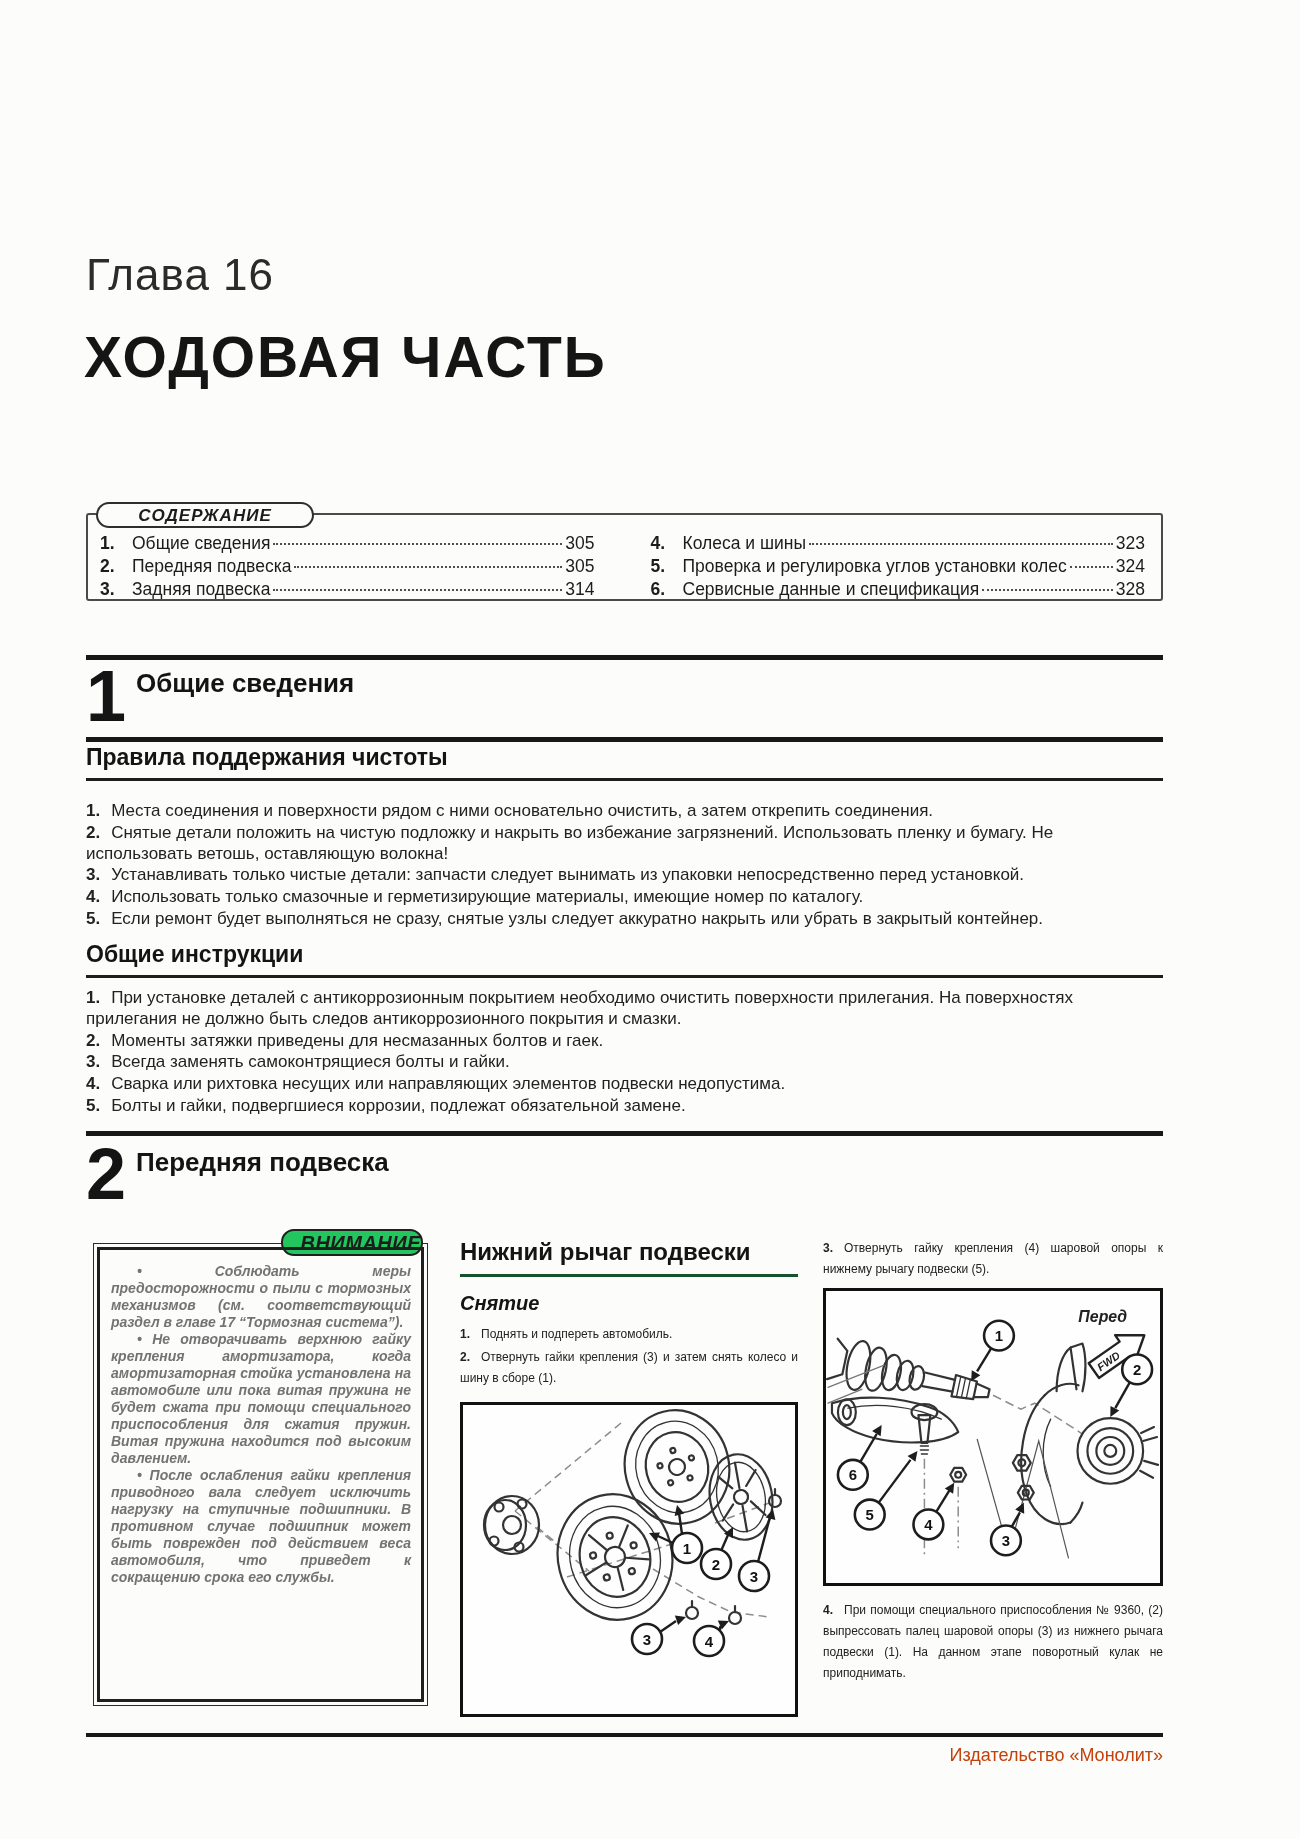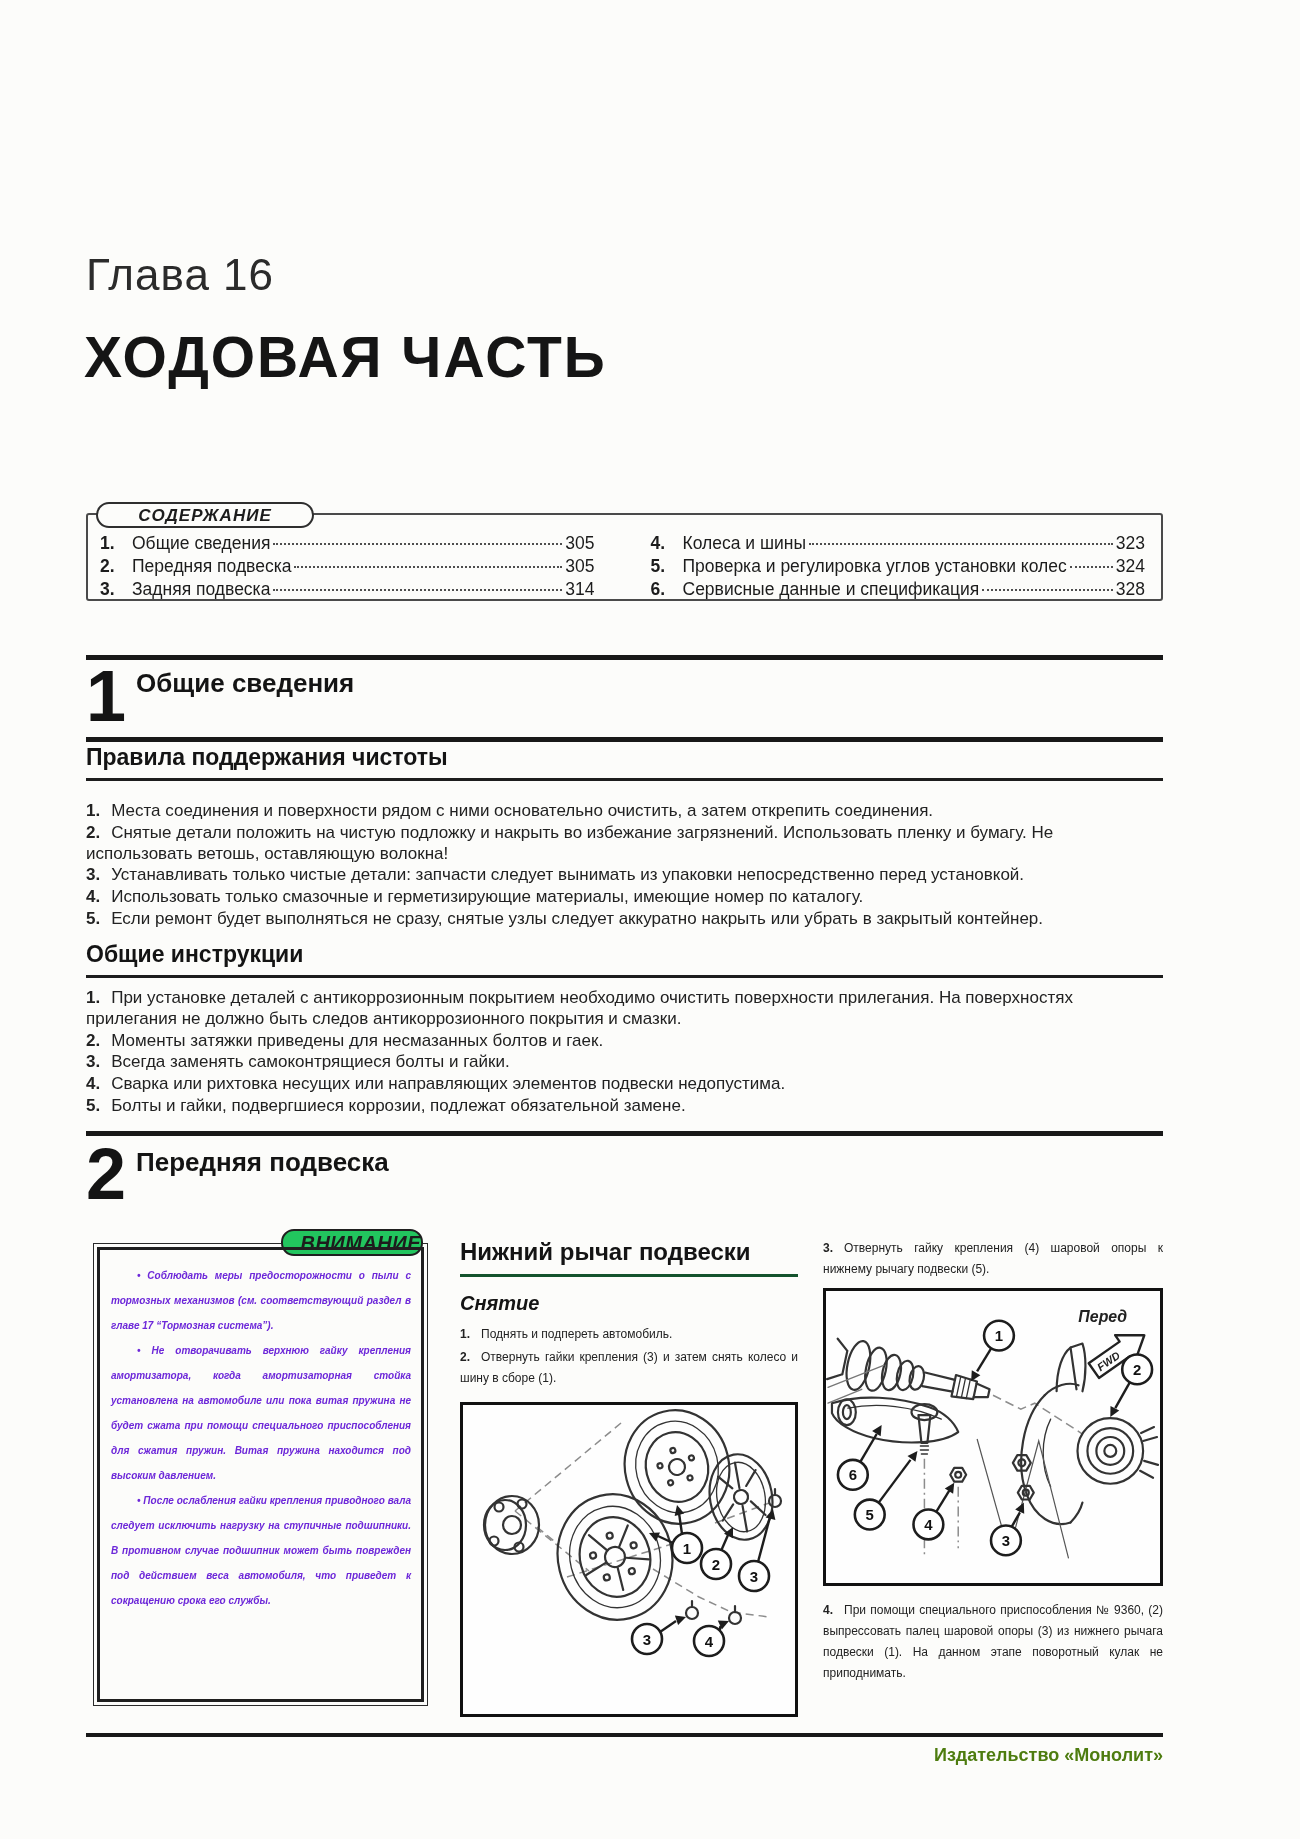--- a/index.html
+++ b/index.html
@@ -29,34 +29,34 @@
   .subhead{position:absolute;left:86px;width:1077px;font-size:23px;font-weight:bold;color:#141414;
     border-bottom:3px solid #1d1d1d;padding-bottom:7px;box-sizing:border-box;}
   .numlist{position:absolute;left:86px;width:1077px;font-size:17px;line-height:20.8px;color:#222;}
   .numlist p{margin:0 0 1px 0;}
   .numlist .n{font-weight:bold;padding-right:11px;}
   
   .warnbox{position:absolute;left:93px;top:1243px;width:335px;height:463px;border:1.5px solid #2a2a2a;box-sizing:border-box;background:#fcfcfa;}
   .warninner{position:absolute;left:3px;top:3px;right:3px;bottom:3px;border:3px solid #1f1f1f;padding:13px 10px 0 11px;box-sizing:border-box;}
   .warnlabel{position:absolute;right:4px;top:-15px;width:142px;height:27px;background:#22c55e;border:2.5px solid #1f1f1f;border-radius:13px;
     font-weight:bold;font-style:italic;font-size:20px;letter-spacing:0.5px;text-align:right;line-height:24px;box-sizing:border-box;}
-  .warninner p{margin:0;font-weight:bold;font-style:italic;font-size:10px;line-height:25px;text-align:justify;text-indent:26px;color:#6d28d9;}
+  .warninner p{margin:0;font-weight:bold;font-style:italic;font-size:14px;line-height:17px;text-align:justify;text-indent:26px;color:#737373;}
   .colmid{position:absolute;left:460px;top:1238px;width:338px;}
   .colright{position:absolute;left:823px;top:1238px;width:340px;}
   .armhead{font-size:24px;font-weight:bold;margin:0;padding-bottom:8px;border-bottom:3px solid #14532d;color:#141414;}
   .snyatie{font-size:20px;font-weight:bold;font-style:italic;margin:15px 0 9px 0;color:#141414;}
   .colsteps p, .colright p.step{margin:0 0 2px 0;font-size:12px;line-height:21px;text-align:justify;color:#222;}
   .colsteps .n, .colright .n{font-weight:bold;padding-right:11px;}
   .figframe{border:3px solid #111;background:#fefefe;line-height:0;}
   .figframe.mid{margin-top:13px;width:332px;}
   .figframe.right{margin-top:8px;width:334px;}
   .colright p.step4{margin-top:14px;}
   
   .footrule{position:absolute;left:86px;top:1733px;width:1077px;height:4px;background:#181818;}
-  .publisher{position:absolute;left:86px;top:1745px;width:1077px;text-align:right;font-weight:bold;font-size:18px;color:#4d7c0f;}
+  .publisher{position:absolute;left:86px;top:1745px;width:1077px;text-align:right;font-weight:normal;font-size:18px;color:#c2410c;}
   
   svg .ln{stroke:#333;stroke-width:2.2;fill:none;stroke-linecap:round;stroke-linejoin:round;}
   svg .thin{stroke:#8c8c8c;stroke-width:1.5;fill:none;}
   svg .co{stroke:#1d1d1d;stroke-width:2.6;fill:#fff;}
   svg .cotext{font-family:"Liberation Sans","DejaVu Sans",sans-serif;font-size:15px;font-weight:bold;fill:#111;}
   svg .shaft{stroke:#1d1d1d;stroke-width:2.4;fill:none;}
   svg .head{fill:#1d1d1d;stroke:none;}
 </style>
 </head>
 <body>

